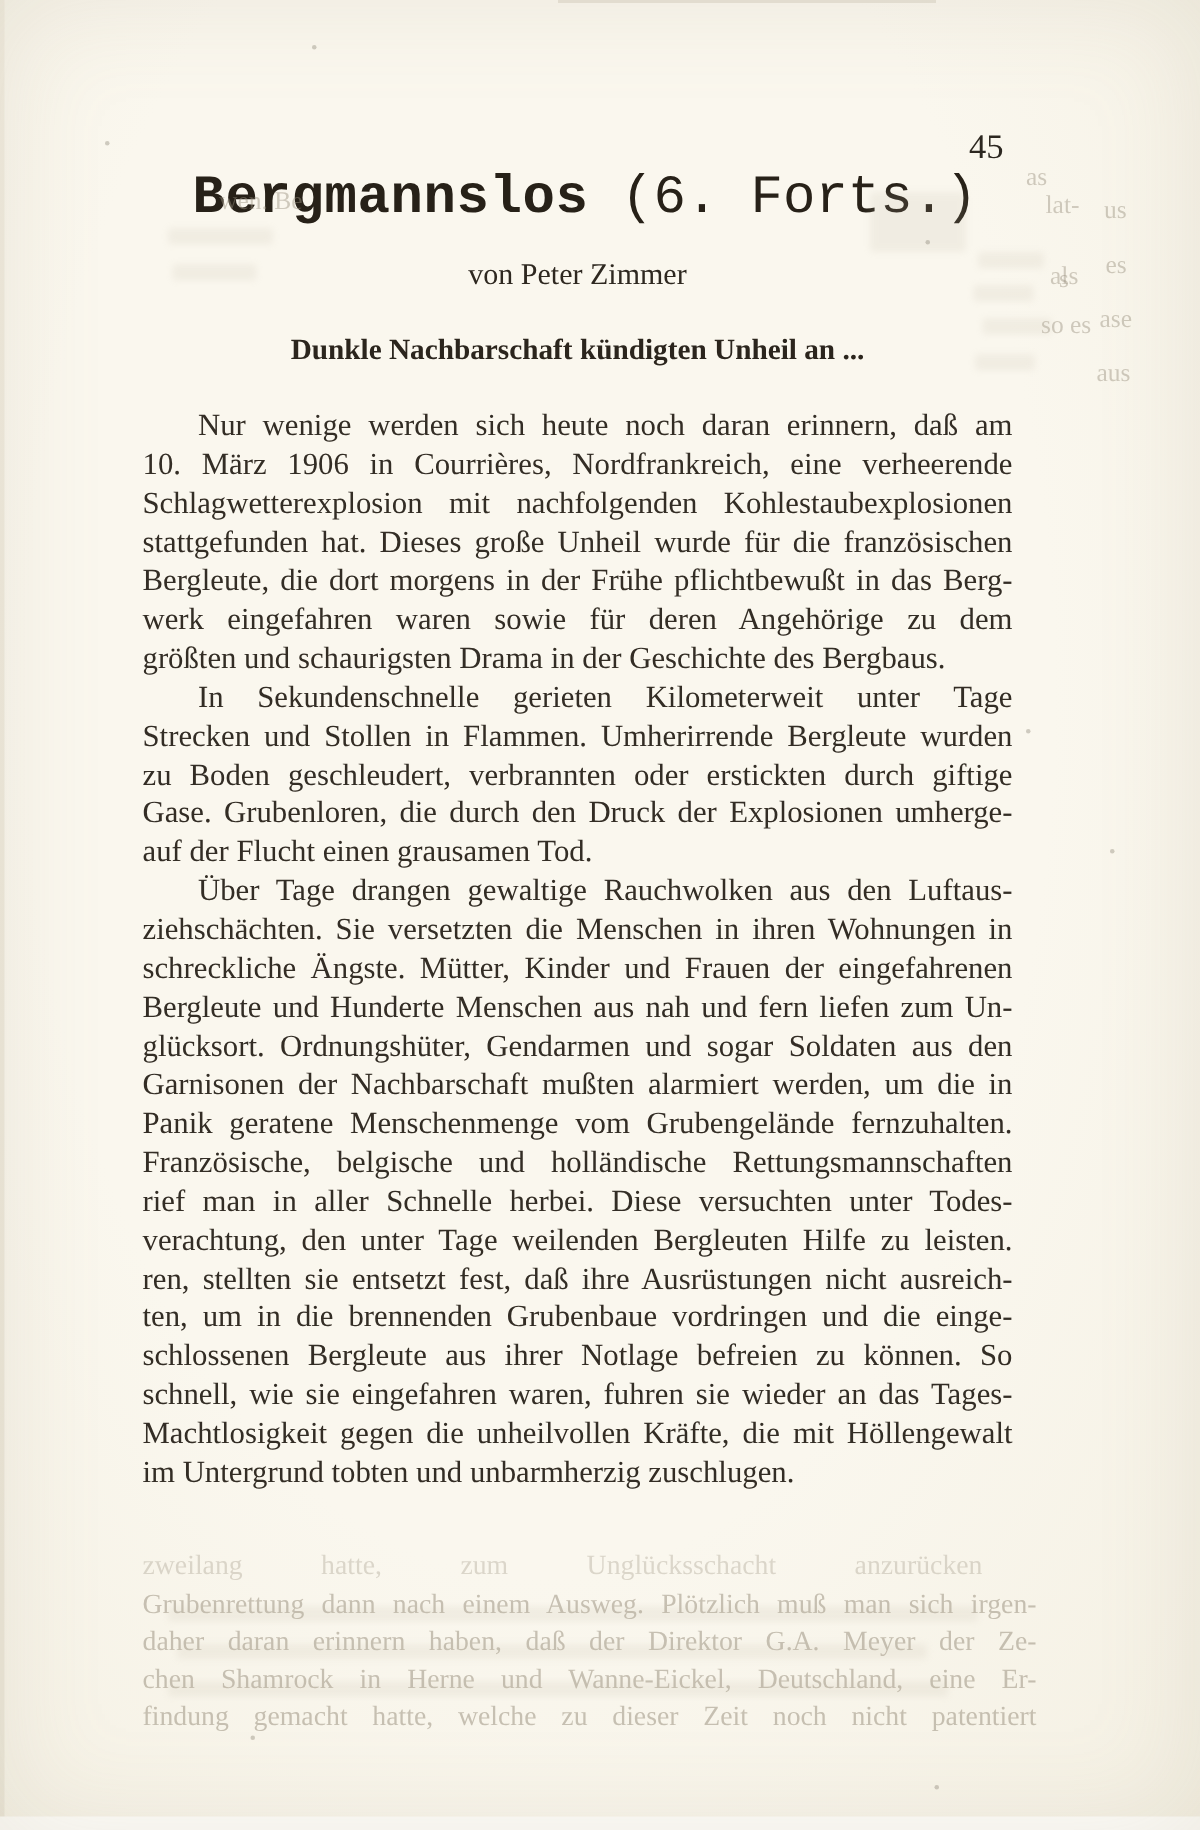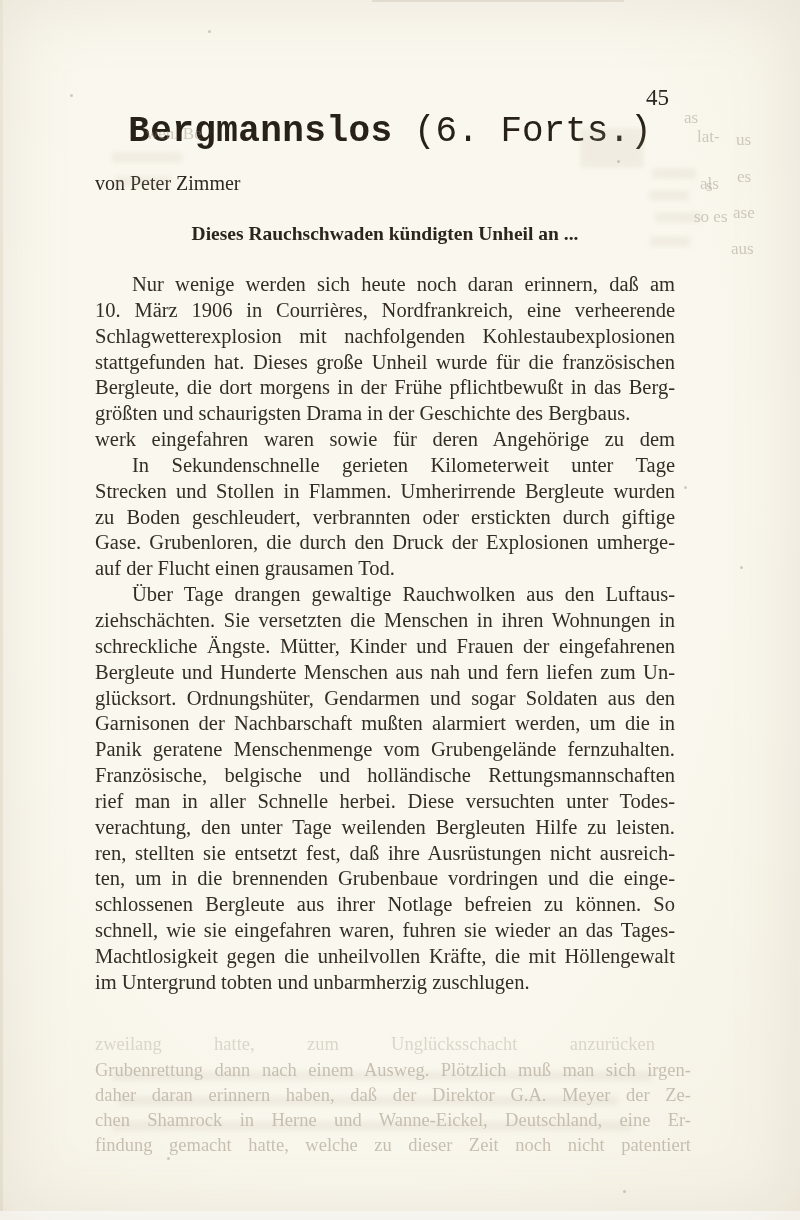--- a/index.html
+++ b/index.html
@@ -10,21 +10,21 @@
     color:#332d25;
   }
   .vignette{position:absolute;inset:0;box-shadow:inset 0 0 70px rgba(162,150,122,.16);pointer-events:none;}
   .edge-bottom{position:absolute;left:0;bottom:0;width:800px;height:9px;background:#fdfcf8;}
   .edge-left{position:absolute;left:0;top:0;width:3px;height:1220px;background:linear-gradient(#efeadd,#e8e3d4);opacity:.85;}
   .edge-top{position:absolute;left:372px;top:0;width:252px;height:2px;background:#d8d2c2;opacity:.55;}
 
   .pagenum{position:absolute;left:95px;top:85px;width:574px;text-align:right;font-size:23px;line-height:26px;color:#2c2720;}
   .title{position:absolute;left:60px;top:112px;width:660px;text-align:center;font-size:36px;line-height:40px;color:#272118;white-space:nowrap;font-family:Liberation Mono, monospace;}
   .title .t-main{font-weight:bold;letter-spacing:.4px;}
-  .byline{position:absolute;left:95px;top:171px;width:580px;text-align:left;font-size:20px;line-height:25px;color:#2e2820;}
+  .byline{position:absolute;left:95px;top:171px;width:580px;text-align:center;font-size:20px;line-height:25px;color:#2e2820;}
   .heading{position:absolute;left:95px;top:221px;width:580px;text-align:center;font-weight:bold;font-size:19.5px;line-height:26px;color:#2b251d;}
 
   .bodytext{position:absolute;left:95px;top:272px;width:580px;}
   .line{font-size:20.5px;line-height:25.85px;text-align:justify;text-align-last:justify;}
   .line.first{padding-left:37px;}
   .line.plast{text-align-last:left;}
 
   
   .bleed-line{position:absolute;left:95px;width:596px;font-size:18.5px;line-height:25px;
     color:#958b79;opacity:.5;filter:blur(.4px);text-align:justify;text-align-last:justify;white-space:nowrap;}
@@ -40,30 +40,30 @@
   <div class="edge-top"></div>
   <div class="edge-left"></div>
   <div class="edge-bottom"></div>
 
   <div class="pagenum">45</div>
 
   <div class="title"><span class="t-main">Bergmannslos</span><span class="t-suffix"> (6. Forts.)</span></div>
 
   <div class="byline">von Peter Zimmer</div>
 
-  <div class="heading">Dieses Rauchschwaden kündigten Unheil an ...</div>
+  <div class="heading">Dunkle Nachbarschaft kündigten Unheil an ...</div>
 
   <div class="bodytext">
       <div class="line first">Nur wenige werden sich heute noch daran erinnern, daß am</div>
       <div class="line">10. März 1906 in Courrières, Nordfrankreich, eine verheerende</div>
       <div class="line">Schlagwetterexplosion mit nachfolgenden Kohlestaubexplosionen</div>
       <div class="line">stattgefunden hat. Dieses große Unheil wurde für die französischen</div>
       <div class="line">Bergleute, die dort morgens in der Frühe pflichtbewußt in das Berg-</div>
+      <div class="line">werk eingefahren waren sowie für deren Angehörige zu dem</div>
       <div class="line plast">größten und schaurigsten Drama in der Geschichte des Bergbaus.</div>
-      <div class="line">werk eingefahren waren sowie für deren Angehörige zu dem</div>
       <div class="line first">In Sekundenschnelle gerieten Kilometerweit unter Tage</div>
       <div class="line">Strecken und Stollen in Flammen. Umherirrende Bergleute wurden</div>
       <div class="line">zu Boden geschleudert, verbrannten oder erstickten durch giftige</div>
       <div class="line">Gase. Grubenloren, die durch den Druck der Explosionen umherge-</div>
       <div class="line plast">auf der Flucht einen grausamen Tod.</div>
       <div class="line first">Über Tage drangen gewaltige Rauchwolken aus den Luftaus-</div>
       <div class="line">ziehschächten. Sie versetzten die Menschen in ihren Wohnungen in</div>
       <div class="line">schreckliche Ängste. Mütter, Kinder und Frauen der eingefahrenen</div>
       <div class="line">Bergleute und Hunderte Menschen aus nah und fern liefen zum Un-</div>
       <div class="line">glücksort. Ordnungshüter, Gendarmen und sogar Soldaten aus den</div>

